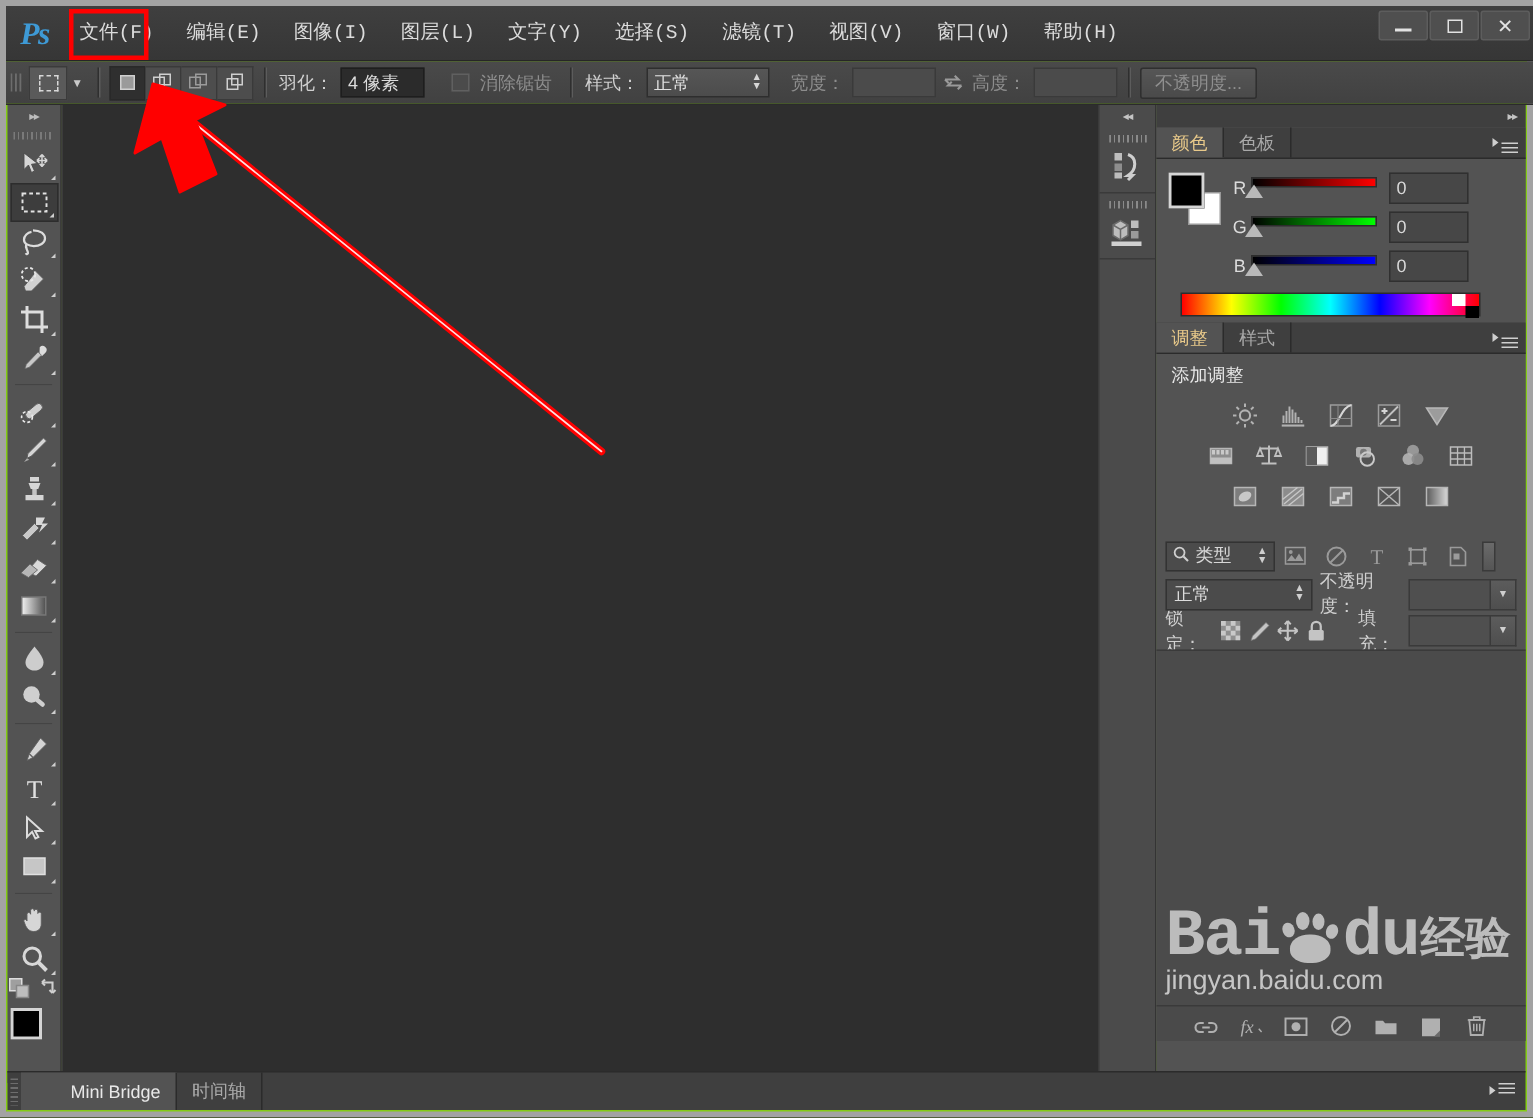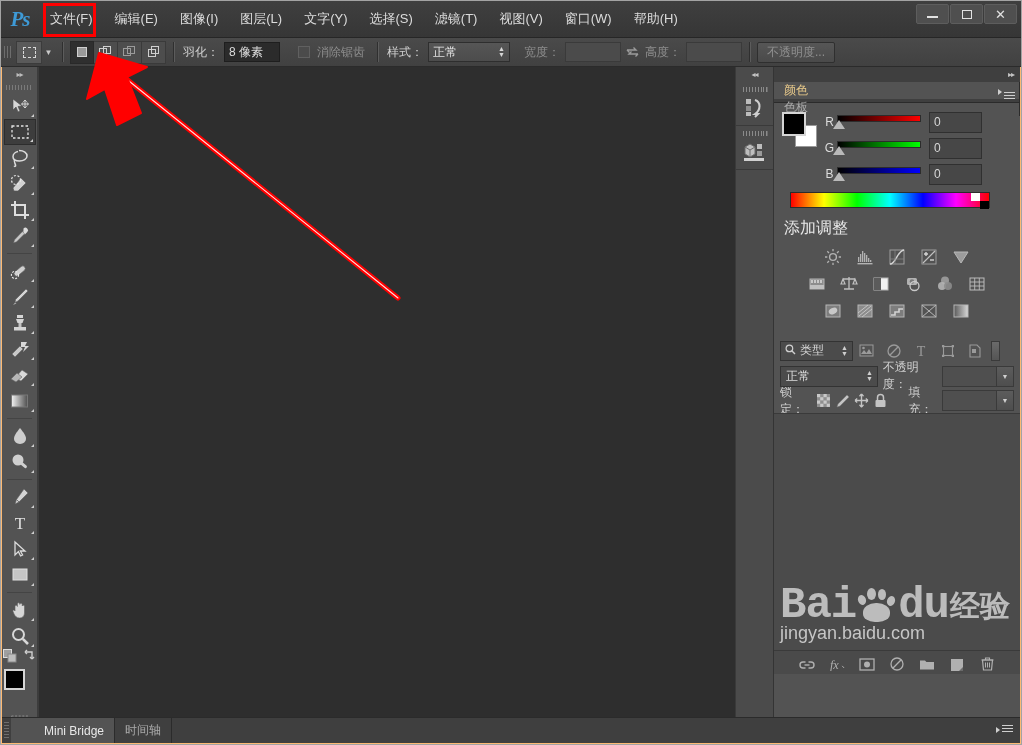--- a/index.html
+++ b/index.html
@@ -3,37 +3,37 @@
 <meta charset="utf-8">
 <style>
   * { box-sizing: border-box; margin:0; padding:0; }
   html,body{ background:#1d1d1d; }
   body{
     width:1022px; height:745px; position:relative; overflow:hidden;
     font-family:"Liberation Sans","DejaVu Sans",sans-serif;
     font-size:12px; color:#c8c8c8;
     -webkit-font-smoothing:antialiased;
   }
-  .app{ position:absolute; inset:0; background:#fdba74;
-        border:1px solid #a3a3a3; }
+  .app{ position:absolute; inset:0; background:#84cc16;
+        border:4px solid #a3a3a3; }
 
   
   .titlebar{
     position:absolute; left:0; top:0; width:1020px; height:37px;
     background:linear-gradient(#3f3f3f,#363636);
     border-bottom:1px solid #262626;
     display:flex; align-items:center;
   }
   .ps-logo{
     width:38px; height:37px; display:flex; align-items:center; justify-content:center;
     font-family:"Liberation Serif","DejaVu Serif",serif;
     font-size:21px; font-weight:bold; font-style:italic;
     color:#3e9ad6; letter-spacing:-1px;
   }
-  .menu{ display:flex; align-items:center; height:37px; }
+  .menu{ display:flex; align-items:center; height:37px;font-family:Liberation Mono, monospace; }
   .menu-item{
     padding:4px 11px; font-size:13px; color:#dcdcdc; white-space:nowrap; line-height:18px;
   }
   .menu-highlight{
     position:absolute; left:42px; top:2px; width:53px; height:34px;
     border:3px solid #ff0000; pointer-events:none;
   }
   .wincontrols{ position:absolute; right:4px; top:3px; display:flex; gap:1px; }
   .wbtn{
     width:33px; height:20px; background:#4f4f4f;
@@ -149,21 +149,20 @@
     position:absolute; right:1px; top:66px; width:246px; bottom:27px;
     background:#535353;
   }
   .dock-top{ height:15px; display:flex; align-items:center; justify-content:flex-end;
     padding-right:6px; color:#c4c4c4; font-size:8px; letter-spacing:-1px;
     background:#3f3f3f; }
   .panel{ background:#535353; }
   .tabrow{
     display:flex; align-items:stretch; height:21px; background:#3f3f3f; position:relative;
     border-bottom:1px solid #2b2b2b;
-    flex-direction:column;
   }
   .tab{
     padding:0 10px; display:flex; align-items:center; font-size:12px;
     color:#a9a9a9; border-right:1px solid #2b2b2b;
   }
   .tab.active{ background:#535353; color:#e8c98a; }
   .tab.active.plain{ color:#e8e8e8; }
   .panelmenu{ position:absolute; right:4px; top:4px; width:18px; height:13px;
     display:flex; align-items:center; }
   .panelmenu i{ display:block; width:11px; height:1px; background:#cfcfcf;
@@ -193,21 +192,21 @@
   .spectrum{
     margin:6px 0 0 8px; width:200px; height:16px; border:1px solid #2c2c2c;
     background:linear-gradient(to right,#ff0000,#ffff00,#00ff00,#00ffff,#0000ff,#ff00ff,#ff0000);
     position:relative;
   }
   .spectrum .w{ position:absolute; right:9px; top:0; width:9px; height:8px; background:#fff; }
   .spectrum .b{ position:absolute; right:0; top:8px; width:9px; height:8px; background:#000; }
 
   
   .adjbody{ padding:6px 8px 8px; }
-  .adj-title{ font-size:16px; color:#e6e6e6; margin:0 0 8px 2px; }
+  .adj-title{ font-size:12px; color:#e6e6e6; margin:0 0 8px 2px; }
   .adj-row{ display:flex; justify-content:center; gap:12px; margin-bottom:7px; }
   .adj-ico{ width:20px; height:20px; display:flex; align-items:center; justify-content:center; }
 
   
   .filterrow{ display:flex; align-items:center; height:26px; padding:3px 5px 0 6px; gap:0; }
   .typesel{
     width:73px; height:20px; background:#4b4b4b; border:1px solid #333;
     display:flex; align-items:center; gap:4px; padding:0 4px; position:relative;
     color:#d6d6d6; font-size:12px;
   }
@@ -323,21 +322,21 @@
       </div>
       <div class="selbtn">
         <svg width="15" height="14" viewBox="0 0 15 14">
             <rect x="2.5" y="4.5" width="7" height="7" fill="none" stroke="#cfcfcf"></rect>
             <rect x="5.5" y="1.5" width="7" height="7" fill="none" stroke="#cfcfcf"></rect>
           </svg>
       </div>
     </div>
     <div class="vsep"></div>
     <span class="opt-label">羽化：</span>
-    <div class="num-input">8 像素</div>
+    <div class="num-input">4 像素</div>
     <div style="width:18px"></div>
     <div class="chk"></div>
     <span class="opt-label dim">消除锯齿</span>
     <div class="vsep"></div>
     <span class="opt-label">样式：</span>
     <div class="select">
       <span>正常</span>
       <span class="spin">
           <span>▲</span>
           <span>▼</span>
@@ -644,20 +643,28 @@
         </div>
 
         <div class="spectrum">
           <div class="w"></div>
           <div class="b"></div>
         </div>
       </div>
     </div>
 
     <div class="panel">
+      <div class="tabrow">
+        <div class="tab active">调整</div>
+        <div class="tab">样式</div>
+        <div class="panelmenu">
+            <b></b>
+            <i></i>
+          </div>
+      </div>
       <div class="adjbody">
         <div class="adj-title">添加调整</div>
 
         <div class="adj-row">
           <span class="adj-ico">
             <svg width="18" height="18" viewBox="0 0 18 18">
                 <circle cx="9" cy="9" r="3.4" fill="none" stroke="#b2b2b2" stroke-width="1.4"></circle>
             <g stroke="#b2b2b2" stroke-width="1.3">
                   <path d="M9 1v2.3M9 14.7V17M1 9h2.3M14.7 9H17M3.3 3.3l1.7 1.7M13 13l1.7 1.7M14.7 3.3L13 5M5 13l-1.7 1.7"></path>
                 </g>

